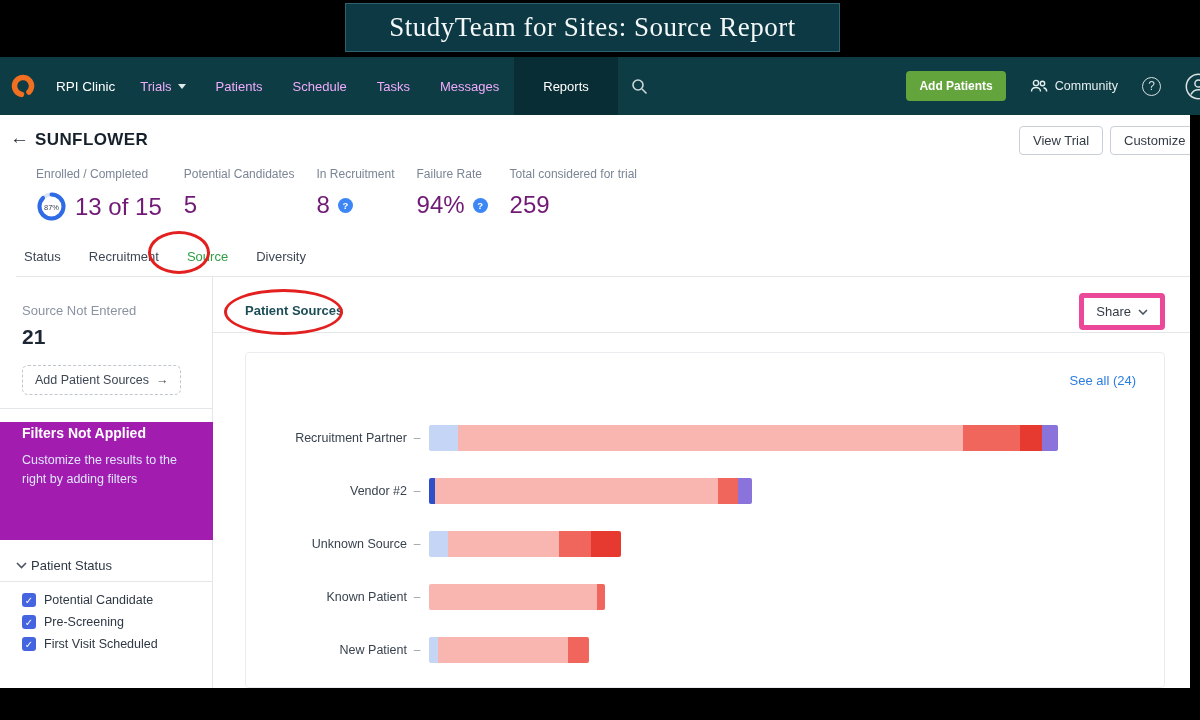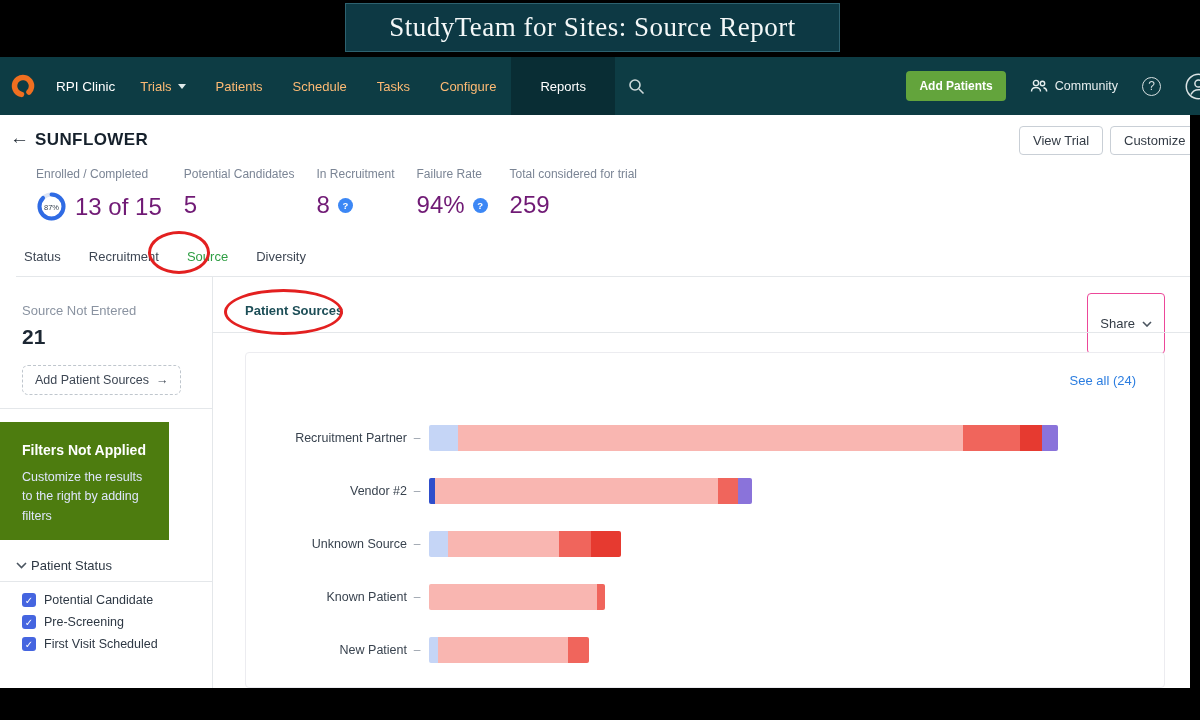--- a/index.html
+++ b/index.html
@@ -10,21 +10,21 @@
   .banner { position:absolute; top:3px; left:345px; width:495px; height:49px; background:#0d3944;
             border:1.5px solid #2d6270; display:flex; align-items:center; justify-content:center; }
   .banner-title { font-family:"Liberation Serif", serif; font-size:27px; color:#f4f8f8; letter-spacing:.5px; }
 
   
   .nav { position:absolute; top:57px; left:0; width:1200px; height:58px; background:#0d3c44;
          display:flex; align-items:center; padding-left:10px; }
   .logo { width:26px; height:26px; margin-right:10px; flex:none; display:flex; align-items:center; }
   .clinic { color:#fff; font-weight:normal; font-size:13.5px; margin:0 10px 0 10px; white-space:nowrap; }
   .nav-items { display:flex; align-items:center; height:100%; }
-  .nav-item { color:#fdba74; font-size:13px; padding:4px 15px; height:100%; display:flex; align-items:center;
+  .nav-item { color:#f0abfc; font-size:13px; padding:4px 15px; height:100%; display:flex; align-items:center;
               gap:6px; cursor:pointer; white-space:nowrap; }
   .nav-item.active { background:#092d34; color:#fff; padding:0 29px; }
   .nav-search { padding:0 13px; height:100%; display:flex; align-items:center; cursor:pointer; }
   .nav-right { margin-left:auto; display:flex; align-items:center; gap:24px; }
   .btn-add { background:#63a43c; color:#fff; font-size:12px; font-weight:bold; border:none; border-radius:4px;
              padding:8px 13px; cursor:pointer; white-space:nowrap; }
   .community { display:flex; align-items:center; gap:7px; color:#e6eeef; font-size:12.5px; cursor:pointer; white-space:nowrap; }
   .help-icon { width:19px; height:19px; border-radius:50%; border:1.5px solid #d6dfe0; color:#d6dfe0;
                font-size:12px; display:flex; align-items:center; justify-content:center; cursor:pointer; }
   .help-icon::before { content:"?"; }
@@ -57,38 +57,38 @@
   .tab.active { color:#2f9e44; }
 
   
   .sidebar { position:absolute; left:0; top:162px; width:213px; height:411px; border-right:1px solid #e4e7ea; }
   .sne-label { position:absolute; left:22px; top:26px; font-size:13px; color:#8a93a1; }
   .sne-value { position:absolute; left:22px; top:48px; font-size:21px; font-weight:bold; color:#1c2733; }
   .btn-add-sources { position:absolute; left:22px; top:88px; border:1px dashed #bfc6cd; border-radius:6px;
                      background:#fff; font-size:12.5px; color:#3e4754; padding:7px 12px; cursor:pointer; }
   .btn-add-sources .arrow::before { content:"→"; margin-left:7px; }
   .sidebar-div1 { position:absolute; left:0; top:131px; width:213px; border-top:1px solid #e4e7ea; }
-  .filters-card { position:absolute; left:0; top:145px; width:169px; height:118px; background:#4d7c0f;
-                  color:#fff; padding:20px 22px; }
+  .filters-card { position:absolute; left:0; top:145px; width:213px; height:118px; background:#a21caf;
+                  color:#fff; padding:3px 22px; }
   .filters-title { font-size:14px; font-weight:bold; margin-bottom:10px; }
   .filters-body { font-size:12.5px; color:#dfe6fc; line-height:1.55; }
   .ps-row { position:absolute; left:0; top:273px; width:213px; height:32px; display:flex; align-items:center;
             gap:4px; padding-left:16px; border-bottom:1px solid #e4e7ea; font-size:13px; color:#2e3844; cursor:pointer; }
   .checkboxes { position:absolute; left:22px; top:316px; display:flex; flex-direction:column; gap:8px; }
   .cb-row { display:flex; align-items:center; gap:8px; cursor:pointer; }
   .cb-box { width:14px; height:14px; background:#4565e0; border-radius:3px; color:#fff; font-size:10px;
             display:flex; align-items:center; justify-content:center; flex:none; }
   .cb-box::before { content:"✓"; }
   .cb-label { font-size:12.5px; color:#2e3844; white-space:nowrap; }
 
   
   .main { position:absolute; left:213px; top:162px; width:977px; height:411px; }
   .main-title { position:absolute; left:32px; top:26px; font-size:13px; font-weight:bold; color:#1d4e57; }
   .btn-share { position:absolute; right:25px; top:16px; display:flex; align-items:center; gap:7px; background:#fff;
-               border:1px solid #ec4899; border-radius:4px; font-size:13px; color:#333b45; padding:22px 12px; cursor:pointer; }
+               border:5px solid #ec4899; border-radius:4px; font-size:13px; color:#333b45; padding:6px 12px; cursor:pointer; }
   .main-div { position:absolute; left:0; top:55px; width:977px; border-top:1px solid #e4e7ea; }
   .card { position:absolute; left:32px; top:75px; width:920px; height:336px; background:#fff;
           border:1px solid #ececf0; border-radius:4px; }
   .see-all { position:absolute; right:28px; top:20px; font-size:13px; color:#2b7de0; text-decoration:none; cursor:pointer; }
   .chart { position:absolute; left:0; top:58px; width:918px; }
   .chart-row { display:flex; align-items:center; height:53px; }
   .chart-label { width:161px; text-align:right; font-size:12.5px; color:#39434f; flex:none; white-space:nowrap; }
   .chart-tick { width:8px; margin:0 8px 0 6px; color:#9aa2ac; font-size:12px; text-align:center; flex:none; }
   .chart-tick::before { content:"–"; }
   .chart-bar { display:flex; height:26px; border-radius:2px; overflow:hidden; }
@@ -125,21 +125,21 @@
       <div class="nav-item">
         <span>Patients</span>
       </div>
       <div class="nav-item">
         <span>Schedule</span>
       </div>
       <div class="nav-item">
         <span>Tasks</span>
       </div>
       <div class="nav-item">
-        <span>Configure</span>
+        <span>Messages</span>
       </div>
       <div class="nav-item active">
         <span>Reports</span>
       </div>
     </div>
   <span class="nav-search">
     <svg width="17" height="17" viewBox="0 0 17 17" fill="none" stroke="#cdd8d9" stroke-width="1.6">
       <circle cx="7" cy="7" r="5"></circle>
         <line x1="11" y1="11" x2="15.5" y2="15.5"></line>
     </svg>

